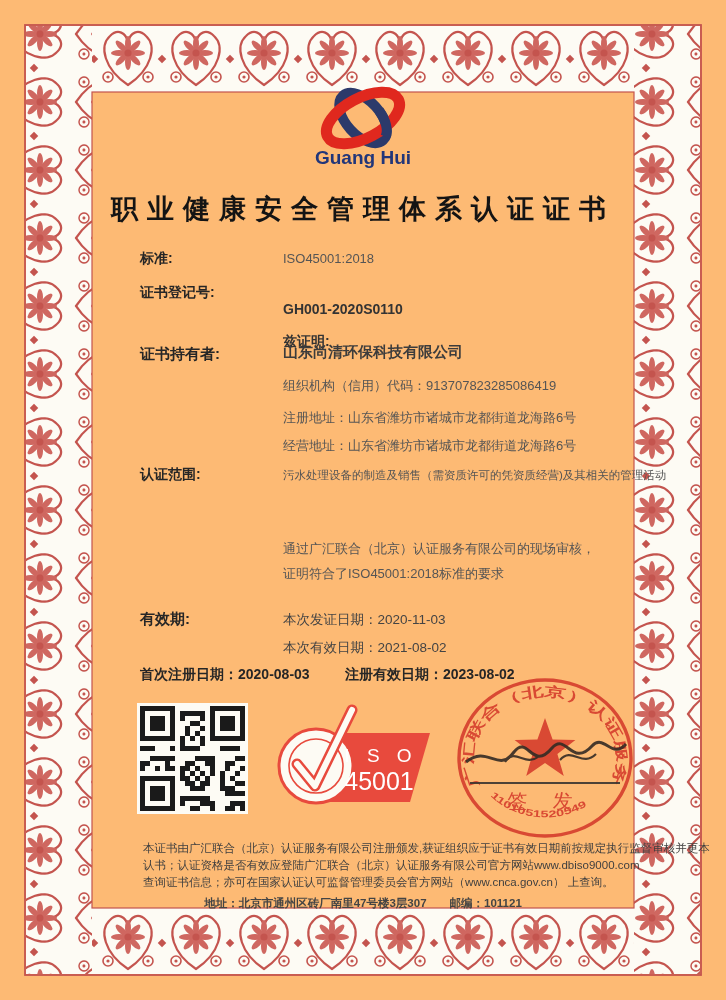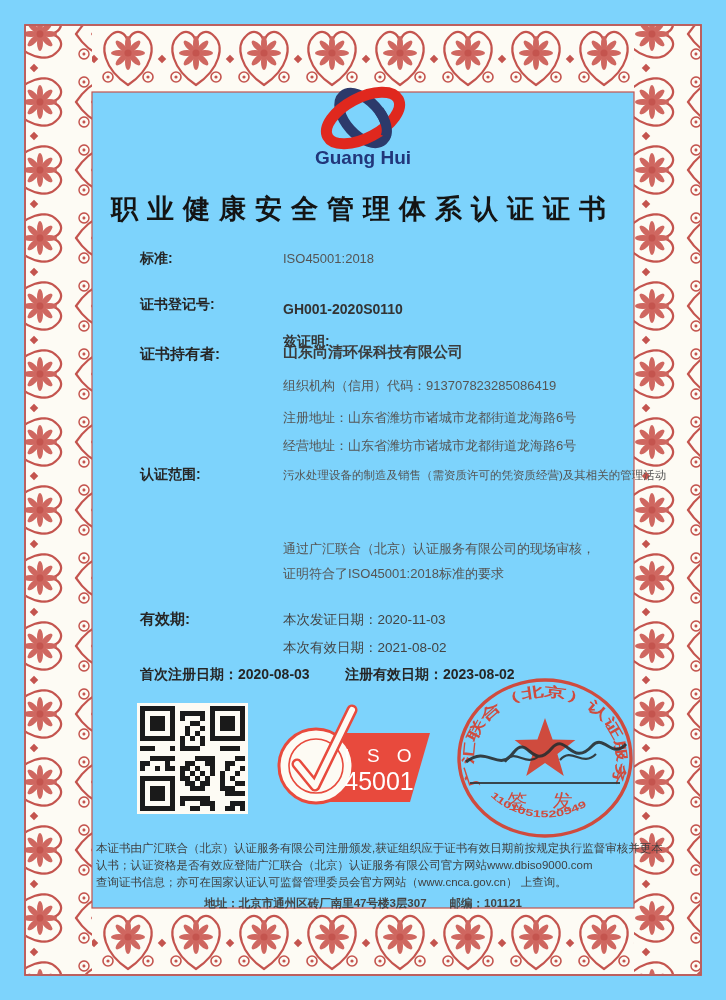--- a/index.html
+++ b/index.html
@@ -1,32 +1,32 @@
 <!DOCTYPE html>
 <html><head>
 <meta charset="utf-8">
 <style>
   html,body{margin:0;padding:0;background:#e9e6de;}
   .page{
     position:relative;width:726px;height:1000px;margin:0 auto;
-    background:#7dd3fc;overflow:hidden;
+    background:#fdba74;overflow:hidden;
     font-family:"Liberation Sans","DejaVu Sans",sans-serif;
   }
   .layer{position:absolute;left:0;top:0;width:726px;height:1000px;}
   svg.layer{pointer-events:none;}
   .txt{position:absolute;white-space:nowrap;color:#4a4a4a;}
   .label{font-weight:bold;color:#262626;font-size:14px;}
   .value{font-size:13px;color:#555;}
   .title{
     position:absolute;left:70px;top:191px;width:586px;text-align:center;
     font-size:27px;font-weight:bold;color:#141414;letter-spacing:9px;
   }
   .holder{font-size:15px;font-weight:bold;color:#3c3c3c;}
   .strong-val{font-weight:bold;color:#333;font-size:14px;margin-top:17px;}
-  .footer-line{font-size:11.5px;color:#3f3f3f;line-height:17px;white-space:nowrap;}
+  .footer-line{font-size:11.5px;color:#3f3f3f;line-height:17px;white-space:nowrap;margin-left:47px;}
   .addr{position:absolute;left:70px;top:896px;width:586px;text-align:center;
     font-size:11.5px;color:#444;font-weight:bold;}
 </style>
 </head>
 <body>
 
 <div class="page">
 
   <svg class="layer" viewBox="0 0 726 1000">
     <defs>
@@ -228,21 +228,21 @@
     </g>
   </svg>
 
   <div class="layer" style="z-index:3">
 
     <div class="title">职业健康安全管理体系认证证书</div>
 
     <div class="txt label" style="left:140px;top:250px">标准:</div>
     <div class="txt value" style="left:283px;top:251px">ISO45001:2018</div>
 
-    <div class="txt label" style="left:140px;top:296px">证书登记号:</div>
+    <div class="txt label" style="left:140px;top:284px">证书登记号:</div>
     <div class="txt strong-val" style="left:283px;top:284px">GH001-2020S0110</div>
 
     <div class="txt strong-val" style="left:283px;top:316px">兹证明:</div>
 
     <div class="txt label" style="left:140px;top:345px;font-size:15px">证书持有者:</div>
     <div class="txt holder" style="left:283px;top:343px">山东尚清环保科技有限公司</div>
 
     <div class="txt value" style="left:283px;top:377px">组织机构（信用）代码：913707823285086419</div>
     <div class="txt value" style="left:283px;top:409px">注册地址：山东省潍坊市诸城市龙都街道龙海路6号</div>
     <div class="txt value" style="left:283px;top:437px">经营地址：山东省潍坊市诸城市龙都街道龙海路6号</div>

